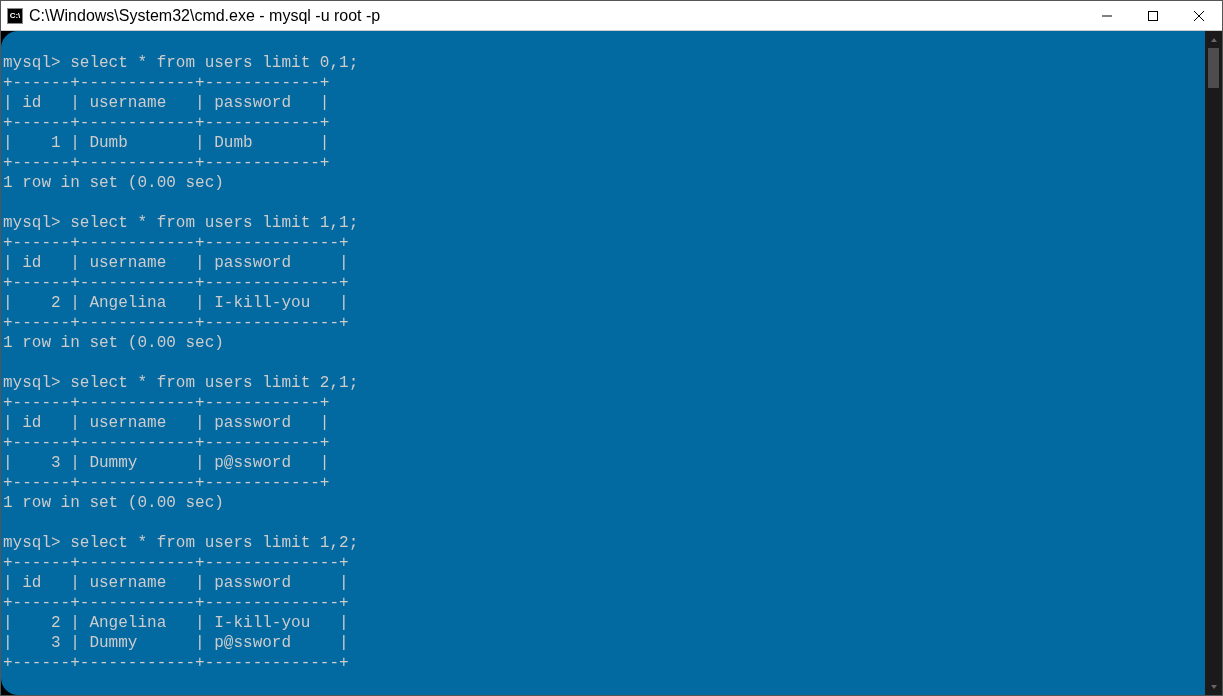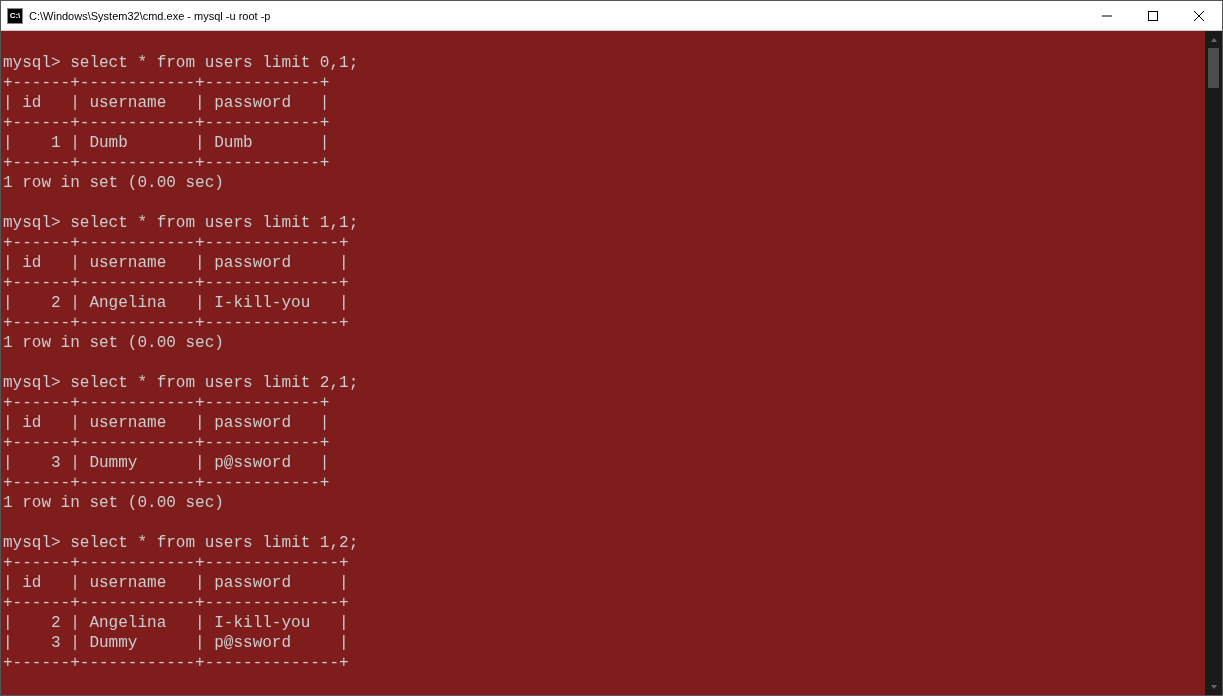--- a/index.html
+++ b/index.html
@@ -28,41 +28,42 @@
     justify-content: center;
     color: #fff;
     font-size: 8px;
     font-weight: bold;
     font-family: Arial, sans-serif;
     border: 1px solid #888;
   }
   .titlebar-text {
     flex: 1;
     font-family: "Segoe UI", Arial, sans-serif;
-    font-size: 11px;
+    font-size: 16px;
     color: #000;
     white-space: nowrap;
   }
   .titlebar-controls {
     display: flex;
     height: 100%;
   }
   .titlebar-btn {
     width: 46px;
     height: 100%;
     display: flex;
     align-items: center;
     justify-content: center;
     color: #000;
   }
   .titlebar-btn svg { width: 10px; height: 10px; }
   .terminal-wrap {
     position: relative;
     height: calc(100% - 30px);
-    background: #7f1d1d;
+    background: #0369a1;
+    border-radius: 17px;
   }
   .terminal {
     position: absolute;
     top: 0; left: 0; right: 17px; bottom: 0;
     padding: 2px 0 0 2px;
     color: #ccc;
     font-size: 16px;
     line-height: 20px;
     white-space: pre;
     overflow: hidden;

